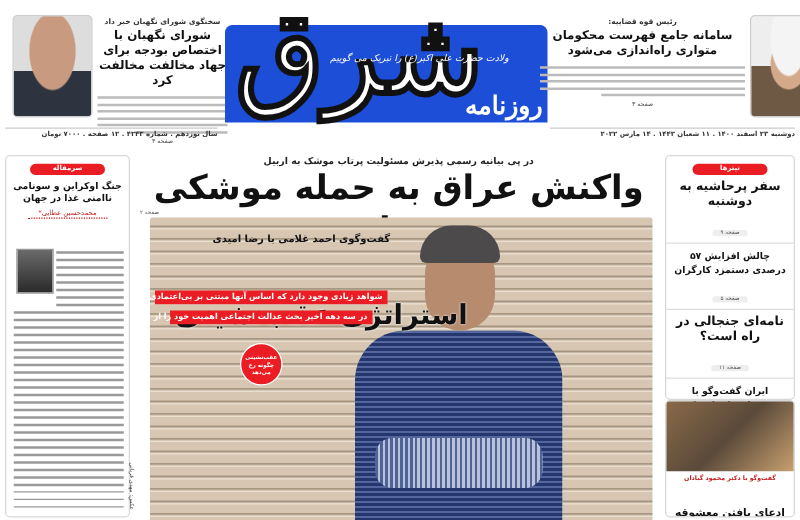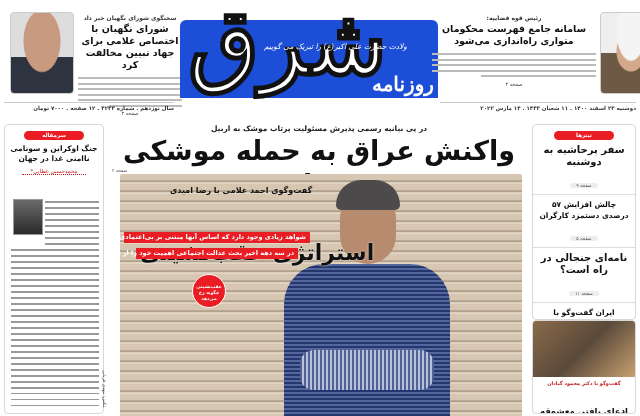--- a/index.html
+++ b/index.html
@@ -77,21 +77,21 @@
     .credit { position: absolute; left: -8px; top: 250px; font-size: 4.5px; color: #333; writing-mode: vertical-rl; }
   </style>
 </head>
 <body>
 
 <div class="masthead">
   <div class="side-story left">
     <div class="side-photo" style="background: radial-gradient(ellipse at 50% 35%, #c89a80 0 18px, transparent 19px), linear-gradient(#ddd 55%, #2e3340 55%);"></div>
     <div class="side-text">
       <div class="kicker">سخنگوی شورای نگهبان خبر داد</div>
-      <div class="side-head">شورای نگهبان با اختصاص غلامی برای جهاد تبیین مخالفت کرد</div>
+      <div class="side-head">شورای نگهبان با اختصاص بودجه برای جهاد مخالفت مخالفت کرد</div>
       <div class="body-lines">
         <div class="body-line"></div>
           <div class="body-line"></div>
           <div class="body-line"></div>
         <div class="body-line"></div>
           <div class="body-line"></div>
           <div class="body-line" style="width:70%"></div>
       </div>
       <div class="page-ref">صفحه ۳</div>
     </div>

